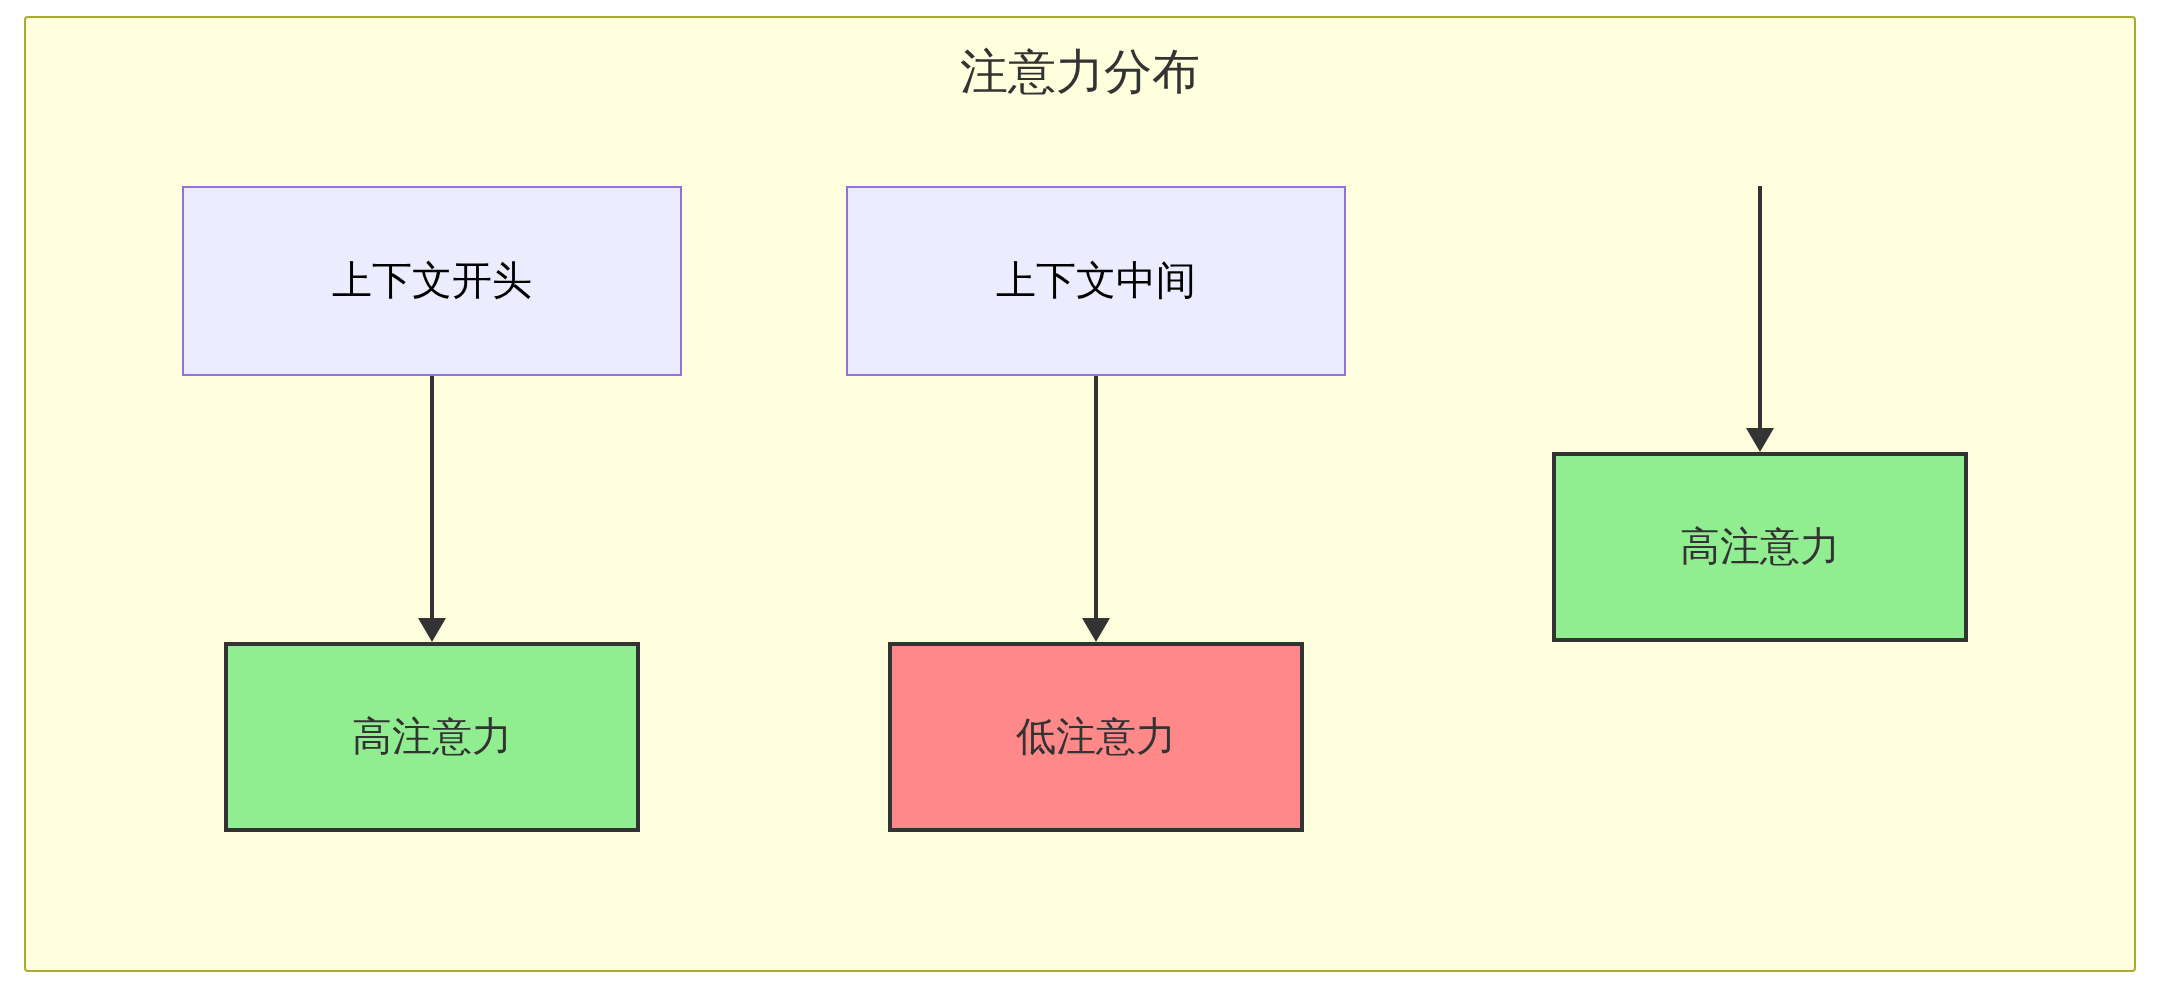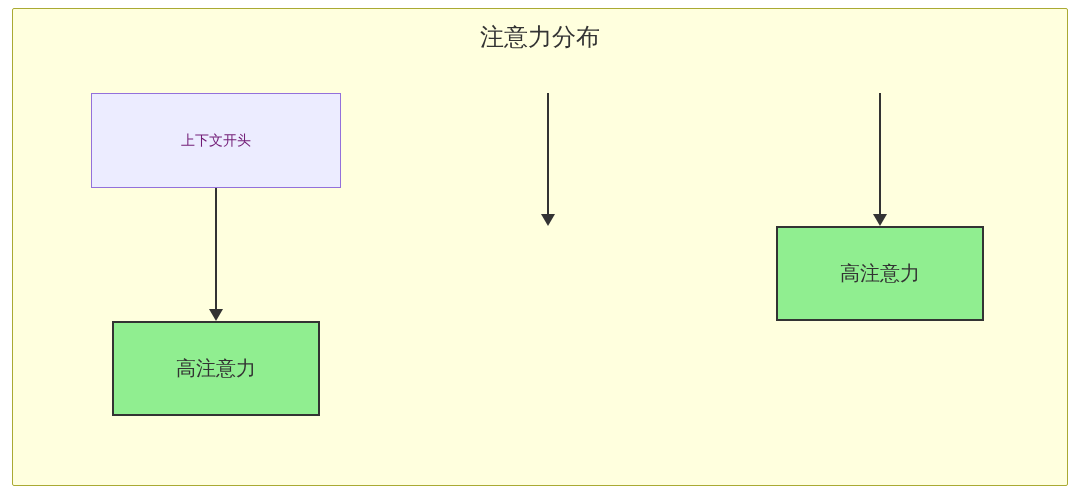--- a/index.html
+++ b/index.html
@@ -40,22 +40,22 @@
     width: 250px;
   }
   .source-node {
     width: 250px;
     height: 95px;
     background: #ececff;
     border: 1px solid #9370db;
     display: flex;
     align-items: center;
     justify-content: center;
-    font-size: 14px;
-    color: #701a75;
+    font-size: 20px;
+    color: #000000;
     text-align: center;
   }
   .arrow {
     height: 133px;
     display: flex;
     flex-direction: column;
     align-items: center;
   }
   .arrow-line {
     flex: 1;
@@ -94,24 +94,26 @@
     <div class="flow-column">
       <div class="source-node">上下文开头</div>
       <div class="arrow">
         <div class="arrow-line"></div>
         <div class="arrow-head"></div>
       </div>
       <div class="result-node high">高注意力</div>
     </div>
 
     <div class="flow-column">
+      <div class="source-node">上下文中间</div>
       <div class="arrow">
         <div class="arrow-line"></div>
         <div class="arrow-head"></div>
       </div>
+      <div class="result-node low">低注意力</div>
     </div>
 
     <div class="flow-column">
       <div class="arrow">
         <div class="arrow-line"></div>
         <div class="arrow-head"></div>
       </div>
       <div class="result-node high">高注意力</div>
     </div>
 

